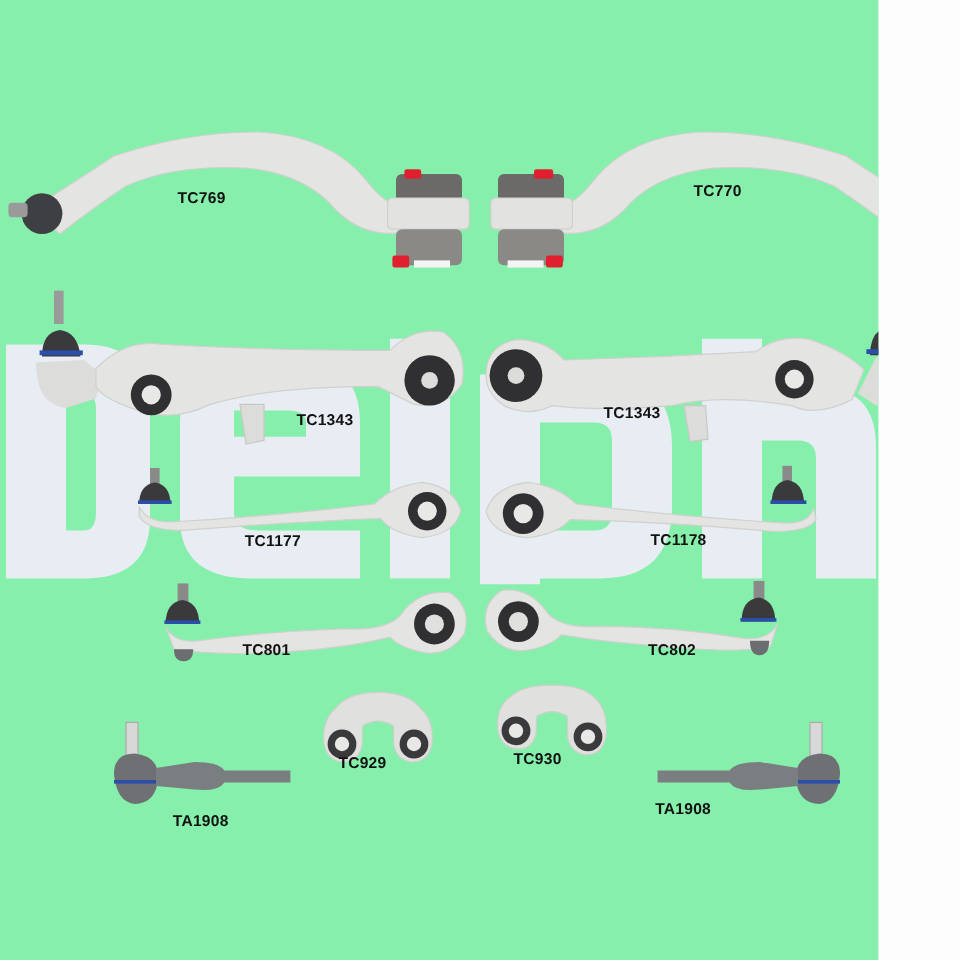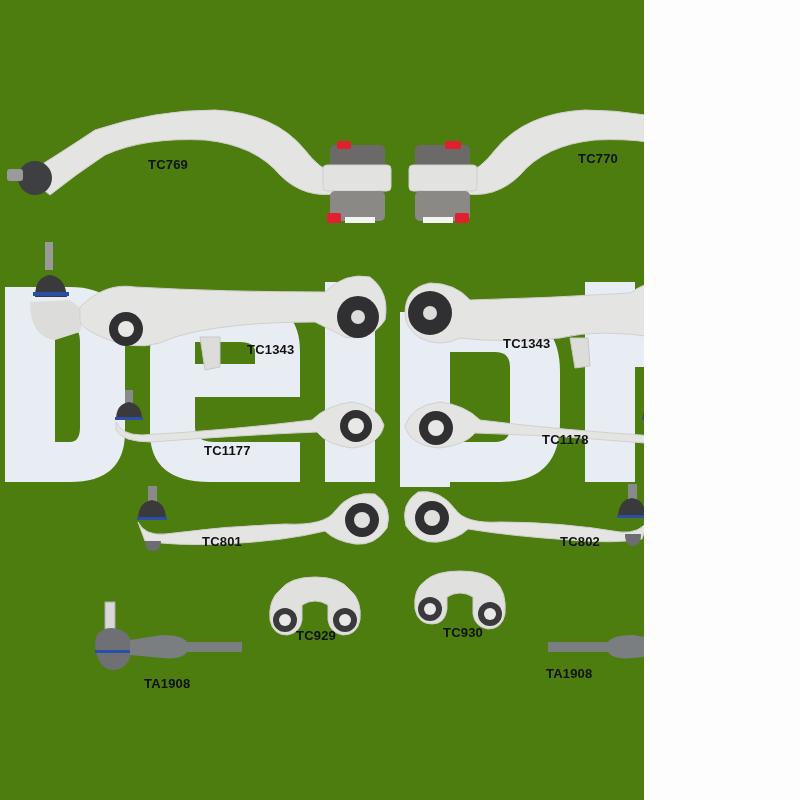--- a/index.html
+++ b/index.html
@@ -1,16 +1,16 @@
 <!DOCTYPE html>
 <html><head>
 <meta charset="utf-8">
 <style>
   html, body { margin: 0; padding: 0; background: #fdfdfd; }
-  .canvas { position: relative; width: 644px; height: 800px; overflow: hidden; background: #4d7c0f; font-family: "Liberation Sans", sans-serif; }
+  .canvas { position: relative; width: 732px; height: 800px; overflow: hidden; background: #86efac; font-family: "Liberation Sans", sans-serif; }
   .watermark { position: absolute; left: 0; top: 282px; width: 800px; height: 205px; }
   .part { position: absolute; }
   .label { position: absolute; font-family: "Liberation Sans", sans-serif; font-weight: bold; font-size: 13px; color: #111; letter-spacing: 0.2px; white-space: nowrap; }
   svg { display: block; }
 </style>
 </head>
 <body>
 
 <div class="canvas">
 
@@ -97,21 +97,21 @@
   <div class="label" style="left:204px;top:443px">TC1177</div>
 
   <svg class="part" style="left:400px;top:388px" width="285" height="62" viewBox="0 0 285 62">
     <rect x="252" y="0" width="8" height="14" fill="#8a8a8a"></rect>
     <path d="M243 32 Q243 14 256 12 Q270 14 270 32 Z" fill="#3a3a3c"></path>
     <rect x="242" y="29" width="30" height="3" fill="#2b4fa8"></rect>
     <path d="M278 35 Q275 48 255 48 Q160 42 80 32 Q65 17 40 14 Q12 17 5 38 Q10 58 40 60 Q65 57 75 45 Q160 47 245 55 Q275 55 280 45 Z" fill="#e4e4e2" stroke="#d0d0ce"></path>
     <circle cx="36" cy="40" r="17" fill="#303032"></circle>
     <circle cx="36" cy="40" r="8" fill="#e8e8e6"></circle>
   </svg>
-  <div class="label" style="left:542px;top:432px">TC1178</div>
+  <div class="label" style="left:542px;top:442px">TC1178</div>
 
   <svg class="part" style="left:135px;top:486px" width="260" height="70" viewBox="0 0 260 70">
     <rect x="13" y="0" width="9" height="16" fill="#8a8a8a"></rect>
     <path d="M3 34 Q3 16 17 14 Q31 16 31 34 Z" fill="#3a3a3c"></path>
     <rect x="2" y="31" width="30" height="3" fill="#2b4fa8"></rect>
     <path d="M3 36 Q10 50 30 48 Q90 40 150 38 Q190 40 200 25 Q215 5 240 8 Q258 20 252 42 Q240 60 220 58 Q200 55 190 45 Q150 55 90 58 Q40 60 10 55 Z" fill="#e4e4e2" stroke="#d0d0ce"></path>
     <path d="M10 55 Q10 65 18 65 Q26 65 26 55 Z" fill="#6c6d70"></path>
     <circle cx="227" cy="34" r="17" fill="#303032"></circle>
     <circle cx="227" cy="34" r="8" fill="#e0e0de"></circle>
   </svg>
@@ -119,39 +119,39 @@
 
   <svg class="part" style="left:400px;top:484px" width="260" height="70" viewBox="0 0 260 70">
     <rect x="228" y="0" width="9" height="16" fill="#8a8a8a"></rect>
     <path d="M218 34 Q218 16 232 14 Q246 16 246 34 Z" fill="#3a3a3c"></path>
     <rect x="217" y="31" width="30" height="3" fill="#2b4fa8"></rect>
     <path d="M248 36 Q240 50 220 48 Q160 38 100 38 Q65 40 55 25 Q40 5 18 8 Q0 20 6 42 Q18 60 38 58 Q58 55 68 45 Q110 52 170 56 Q215 60 242 55 Z" fill="#e4e4e2" stroke="#d0d0ce"></path>
     <path d="M225 50 Q225 62 233 62 Q241 62 241 50 Z" fill="#6c6d70"></path>
     <circle cx="32" cy="34" r="17" fill="#303032"></circle>
     <circle cx="32" cy="34" r="8" fill="#e0e0de"></circle>
   </svg>
-  <div class="label" style="left:560px;top:534px">TC802</div>
+  <div class="label" style="left:540px;top:534px">TC802</div>
 
   <svg class="part" style="left:265px;top:575px" width="100" height="62" viewBox="0 0 100 62">
     <path d="M5 45 Q3 25 15 15 Q25 2 50 2 Q75 2 85 15 Q97 25 95 45 Q92 60 78 60 Q65 58 63 45 L63 30 Q50 22 37 30 L37 45 Q35 58 22 60 Q8 60 5 45 Z" fill="#e0e0de" stroke="#cfcfcc"></path>
     <circle cx="20" cy="45" r="12" fill="#3a3a3c"></circle>
     <circle cx="20" cy="45" r="6" fill="#e8e8e6"></circle>
     <circle cx="80" cy="45" r="12" fill="#3a3a3c"></circle>
     <circle cx="80" cy="45" r="6" fill="#e8e8e6"></circle>
   </svg>
-  <div class="label" style="left:296px;top:628px">TC929</div>
+  <div class="label" style="left:282px;top:628px">TC929</div>
 
   <svg class="part" style="left:410px;top:569px" width="100" height="62" viewBox="0 0 100 62">
     <path d="M5 40 Q3 20 15 12 Q25 2 50 2 Q75 2 85 12 Q97 22 95 45 Q92 60 78 60 Q65 58 63 45 L63 28 Q50 20 37 28 L37 40 Q35 55 22 55 Q8 55 5 40 Z" fill="#e0e0de" stroke="#cfcfcc"></path>
     <circle cx="20" cy="40" r="12" fill="#3a3a3c"></circle>
     <circle cx="20" cy="40" r="6" fill="#e8e8e6"></circle>
     <circle cx="80" cy="45" r="12" fill="#3a3a3c"></circle>
     <circle cx="80" cy="45" r="6" fill="#e8e8e6"></circle>
   </svg>
-  <div class="label" style="left:443px;top:625px">TC930</div>
+  <div class="label" style="left:428px;top:625px">TC930</div>
 
   <svg class="part" style="left:92px;top:600px" width="160" height="75" viewBox="0 0 160 75">
     <rect x="13" y="2" width="10" height="28" fill="#d8d8d8" stroke="#aaa"></rect>
     <path d="M3 45 Q3 28 20 28 Q40 30 40 48 Q38 70 20 70 Q5 68 3 45 Z" fill="#6e7073"></path>
     <rect x="3" y="50" width="37" height="3" fill="#2b4fa8"></rect>
     <path d="M38 40 L70 35 Q90 35 95 42 L150 42 L150 52 L95 52 Q90 60 70 58 L38 55 Z" fill="#7b7e80"></path>
   </svg>
   <div class="label" style="left:144px;top:676px">TA1908</div>
 
   <svg class="part" style="left:545px;top:600px" width="160" height="75" viewBox="0 0 160 75">

